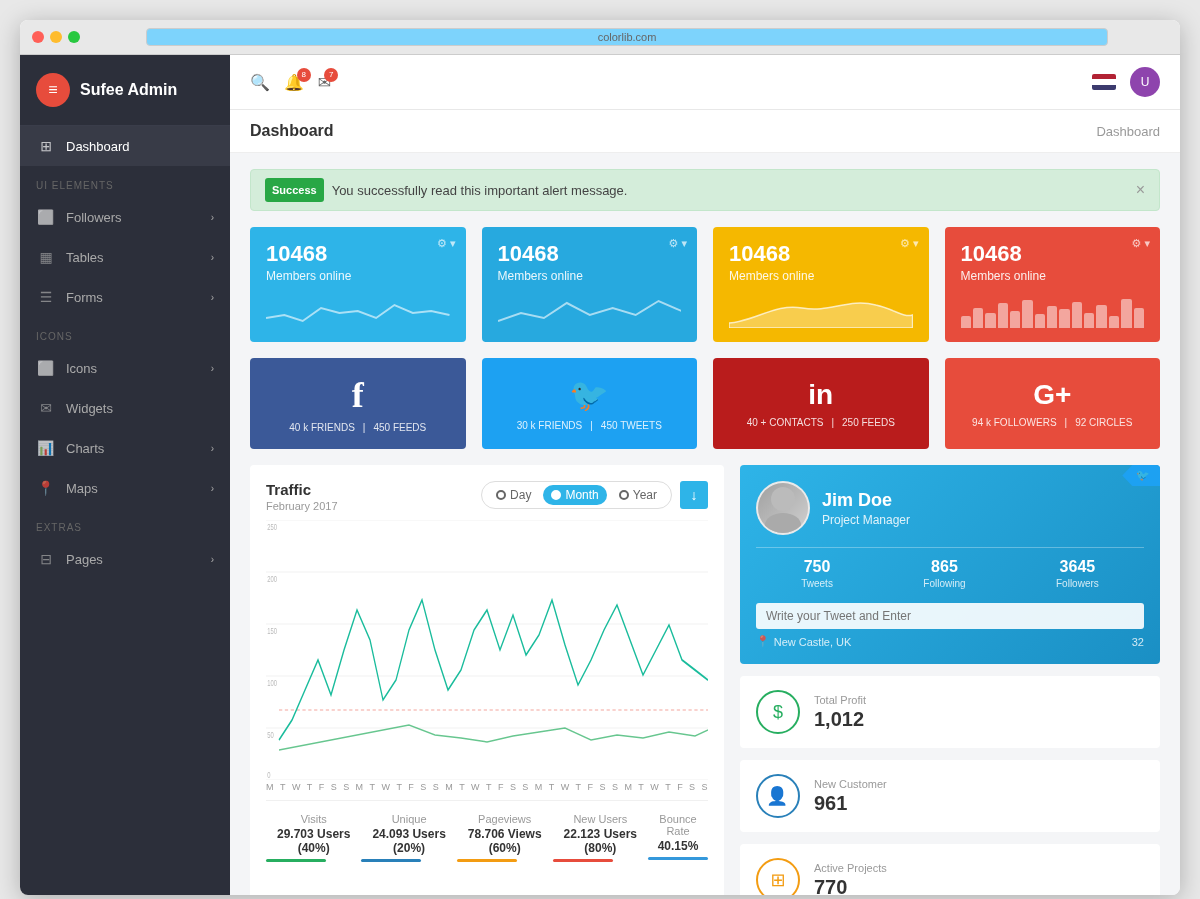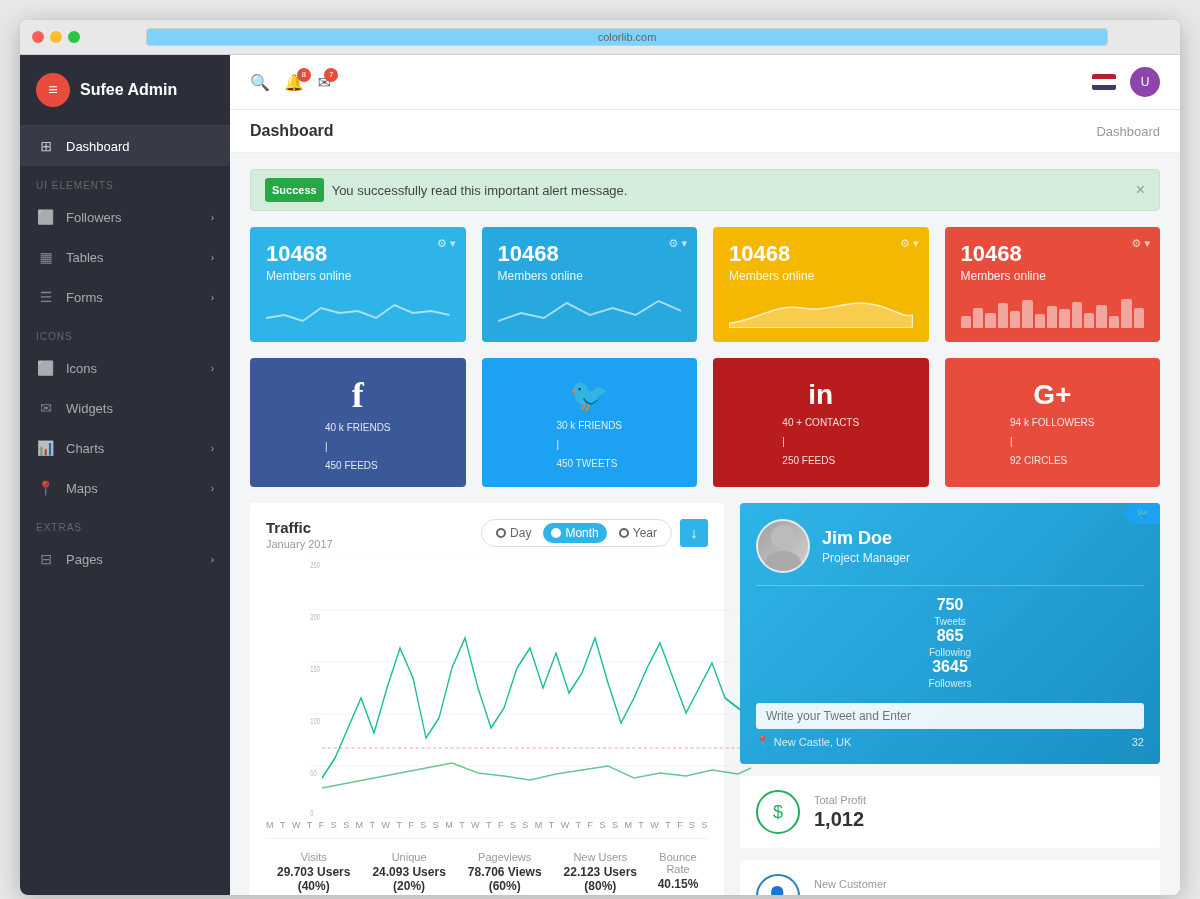--- a/index.html
+++ b/index.html
@@ -63,59 +63,59 @@
     svg.sparkline { width: 100%; height: 35px; }
 
     
     .social-row { display: grid; grid-template-columns: repeat(4, 1fr); gap: 16px; padding: 0 20px 16px; }
     .social-card { border-radius: 4px; padding: 16px; color: #fff; display: flex; flex-direction: column; align-items: center; justify-content: center; min-height: 80px; gap: 6px; }
     .social-card.fb { background: #3b5998; }
     .social-card.tw { background: #1da1f2; }
     .social-card.li { background: #b91c1c; }
     .social-card.gp { background: #e74c3c; }
     .social-icon { font-size: 32px; }
-    .social-stats { font-size: 10px; opacity: 0.85; display: flex; gap: 8px; flex-direction: column; }
+    .social-stats { font-size: 10px; opacity: 0.85; display: flex; gap: 8px; }
 
     
     .bottom-row { display: grid; grid-template-columns: 1fr 420px; gap: 16px; padding: 0 20px 16px; }
 
     
     .traffic-card { background: #fff; border-radius: 4px; padding: 16px; }
     .traffic-header { display: flex; align-items: flex-start; justify-content: space-between; margin-bottom: 8px; }
     .traffic-title { font-size: 15px; font-weight: 600; color: #333; }
     .traffic-subtitle { font-size: 11px; color: #999; margin-top: 2px; }
     .traffic-controls { display: flex; align-items: center; gap: 8px; }
     .radio-group { display: flex; align-items: center; gap: 4px; background: #fff; border: 1px solid #ddd; border-radius: 20px; padding: 3px 6px; }
     .radio-option { display: flex; align-items: center; gap: 4px; padding: 3px 8px; border-radius: 12px; cursor: pointer; font-size: 12px; color: #666; }
     .radio-option.active { background: #2eb4e8; color: #fff; }
     .radio-dot { width: 10px; height: 10px; border-radius: 50%; border: 2px solid currentColor; }
     .radio-option.active .radio-dot { background: #fff; border-color: #fff; }
     .traffic-download { background: #2eb4e8; color: #fff; border: none; border-radius: 3px; width: 28px; height: 28px; cursor: pointer; display: flex; align-items: center; justify-content: center; font-size: 14px; }
-    .chart-area { width: 100%; height: 260px; position: relative; margin-left: 43px; }
+    .chart-area { width: 100%; height: 260px; position: relative; }
     .chart-svg { width: 100%; height: 100%; }
     .chart-axis-labels { display: flex; justify-content: space-between; font-size: 9px; color: #999; padding: 2px 0 0; }
 
     
     .traffic-stats { display: flex; justify-content: space-around; padding-top: 12px; border-top: 1px solid #f0f0f0; margin-top: 8px; }
     .traffic-stat { text-align: center; }
     .traffic-stat-label { font-size: 11px; color: #999; }
     .traffic-stat-value { font-size: 12px; font-weight: 600; color: #333; margin-top: 2px; }
     .traffic-stat-bar { height: 3px; width: 60px; border-radius: 2px; margin-top: 4px; }
 
     
     .right-panel { display: flex; flex-direction: column; gap: 12px; }
 
     
     .profile-card { background: linear-gradient(135deg, #2eb4e8, #1a8fc4); border-radius: 4px; padding: 16px; color: #fff; position: relative; overflow: hidden; }
     .profile-info { display: flex; align-items: center; gap: 12px; margin-bottom: 12px; }
     .profile-avatar { width: 54px; height: 54px; border-radius: 50%; background: #ddd; overflow: hidden; border: 2px solid rgba(255,255,255,0.4); }
     .profile-avatar-inner { width: 100%; height: 100%; background: linear-gradient(135deg, #a0a0a0, #d0d0d0); display: flex; align-items: center; justify-content: center; color: #666; font-size: 20px; }
     .profile-name { font-size: 18px; font-weight: 700; }
     .profile-role { font-size: 12px; opacity: 0.85; margin-top: 2px; }
-    .profile-stats { display: flex; justify-content: space-around; border-top: 1px solid rgba(255,255,255,0.3); padding-top: 10px; flex-direction: column; }
+    .profile-stats { display: flex; justify-content: space-around; border-top: 1px solid rgba(255,255,255,0.3); padding-top: 10px; }
     .profile-stat { text-align: center; }
     .profile-stat-num { font-size: 16px; font-weight: 700; }
     .profile-stat-label { font-size: 10px; opacity: 0.8; margin-top: 2px; }
     .profile-input { width: 100%; background: rgba(255,255,255,0.9); border: none; border-radius: 3px; padding: 6px 10px; margin-top: 14px; font-size: 12px; color: #666; }
     .profile-location { display: flex; align-items: center; gap: 4px; font-size: 11px; opacity: 0.8; margin-top: 6px; }
     .profile-char-count { margin-left: auto; }
 
     
     .stat-widget { background: #fff; border-radius: 4px; padding: 14px 16px; display: flex; align-items: center; gap: 14px; }
     .stat-widget-icon { width: 44px; height: 44px; border-radius: 50%; border: 2px solid; display: flex; align-items: center; justify-content: center; font-size: 18px; flex-shrink: 0; }
@@ -330,21 +330,21 @@
           </div>
         </div>
       </div>
 
       <div class="bottom-row">
 
         <div class="traffic-card">
           <div class="traffic-header">
             <div>
               <div class="traffic-title">Traffic</div>
-              <div class="traffic-subtitle">January 2017</div>
+              <div class="traffic-subtitle">February 2017</div>
             </div>
             <div class="traffic-controls">
               <div class="radio-group">
                 <div class="radio-option">
                   <div class="radio-dot"></div>
                   <span>Day</span>
                 </div>
                 <div class="radio-option active">
                   <div class="radio-dot"></div>
                   <span>Month</span>

